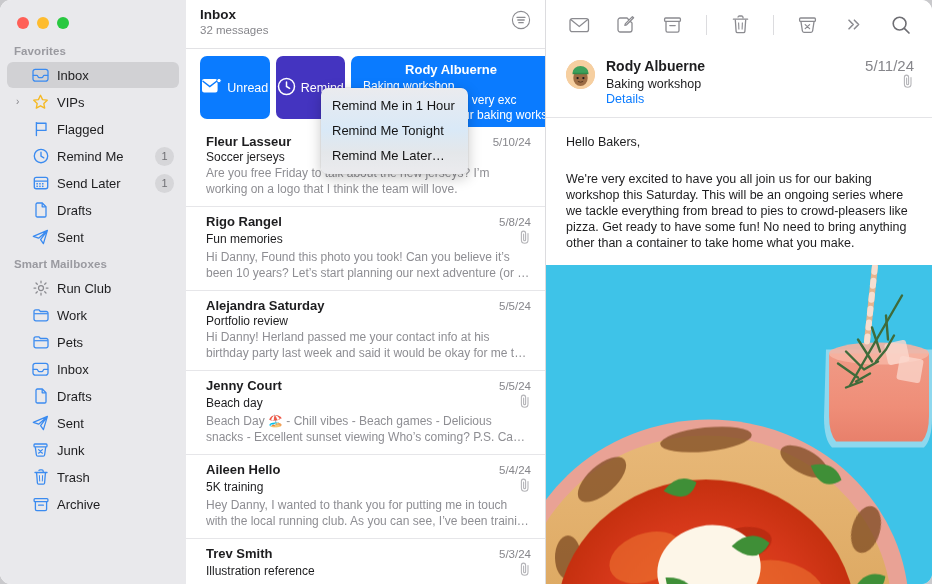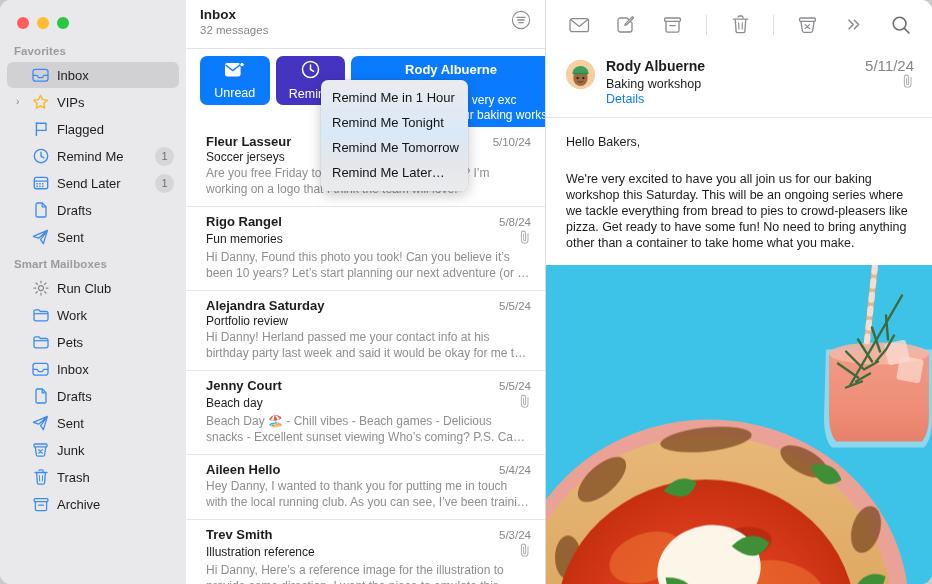--- a/index.html
+++ b/index.html
@@ -86,23 +86,23 @@
   .filter-btn { margin-top: 4px; }
 
   .rows { flex: 1 1 auto; overflow: hidden; position: relative; }
 
   .swipe-strip {
     display: flex; gap: 6px;
     padding: 7px 0 0 14px;
     height: 78px;
   }
   .swipe-btn {
-    width: 102px; height: 49px;
+    width: 102px; height: 63px;
     border-radius: 7px;
-    display: flex; flex-direction: column;
+    display: flex; flex-direction: row;
     align-items: center; justify-content: center;
     color: #fff; font-size: 12.5px; gap: 5px;
   }
   .swipe-unread { background: #0a7bff; }
   .swipe-remind { background: #4434c0; }
   .swipe-open {
     flex: 1 1 auto; background: #0a7bff;
     border-radius: 7px; color: #fff;
     padding: 6px 12px 0 12px; overflow: hidden;
     margin-right: -6px;
@@ -124,21 +124,21 @@
   .msg-preview {
     font-size: 12px; color: #8e8e93; line-height: 15.5px;
     margin-top: 2px;
     display: -webkit-box; -webkit-line-clamp: 2; -webkit-box-orient: vertical;
     overflow: hidden;
   }
   .clip { color: #b4b4b8; }
 
   
   .ctx-menu {
-    position: absolute; left: 135px; top: 80px;
+    position: absolute; left: 135px; top: 88px;
     width: 147px;
     border-radius: 7px;
     background: linear-gradient(180deg,#ebebee 0%, #e2eaf3 22%, #d9e9f7 48%, #e4e7ea 75%, #ebebee 100%);
     box-shadow: 0 4px 14px rgba(0,0,0,.22), 0 0 0 .5px rgba(0,0,0,.09);
     padding: 5px 0 6px 0;
     z-index: 40;
   }
   .ctx-item {
     font-size: 13px; color: #141414;
     padding: 4px 10px 4px 11px;
@@ -458,20 +458,26 @@
                   <path d="M9 3.6 V9.9 a3.3 3.3 0 0 1 -6.6 0 V3.2 a2.1 2.1 0 0 1 4.2 0 V9.8 a1 1 0 0 1 -2 0 V4" fill="none" stroke="#b4b4b8" stroke-width="1.1" stroke-linecap="round"></path>
                 </svg></span>
             </div>
             <div class="msg-preview">Beach Day 🏖️ - Chill vibes - Beach games - Delicious snacks - Excellent sunset viewing Who’s coming? P.S. Can you gues…</div>
           </div>
           <div class="msg-row">
             <div class="msg-top">
               <div class="msg-sender">Aileen Hello</div>
               <div class="msg-date">5/4/24</div>
             </div>
+            <div class="msg-subject-line">
+              <div class="msg-subject">5K training</div>
+              <span class="clip"><svg width="12" height="14" viewBox="0 0 12 14">
+                  <path d="M9 3.6 V9.9 a3.3 3.3 0 0 1 -6.6 0 V3.2 a2.1 2.1 0 0 1 4.2 0 V9.8 a1 1 0 0 1 -2 0 V4" fill="none" stroke="#b4b4b8" stroke-width="1.1" stroke-linecap="round"></path>
+                </svg></span>
+            </div>
             <div class="msg-preview">Hey Danny, I wanted to thank you for putting me in touch with the local running club. As you can see, I’ve been training wit…</div>
           </div>
           <div class="msg-row">
             <div class="msg-top">
               <div class="msg-sender">Trev Smith</div>
               <div class="msg-date">5/3/24</div>
             </div>
             <div class="msg-subject-line">
               <div class="msg-subject">Illustration reference</div>
               <span class="clip"><svg width="12" height="14" viewBox="0 0 12 14">
@@ -480,21 +486,20 @@
             </div>
             <div class="msg-preview">Hi Danny, Here’s a reference image for the illustration to provide some direction. I want the piece to emulate this pose…</div>
           </div>
         </div>
     </div>
 
     <div class="ctx-menu">
       <div id="ctx-items">
           <div class="ctx-item">Remind Me in 1 Hour</div>
           <div class="ctx-item">Remind Me Tonight</div>
-          <div class="ctx-item">Remind Me Tomorrow</div>
           <div class="ctx-item">Remind Me Later…</div>
         </div>
     </div>
   </div>
 
   <div class="reader">
 
     <div class="reader-toolbar">
       <div class="tb-btn">
         <svg width="21" height="16" viewBox="0 0 21 16">

